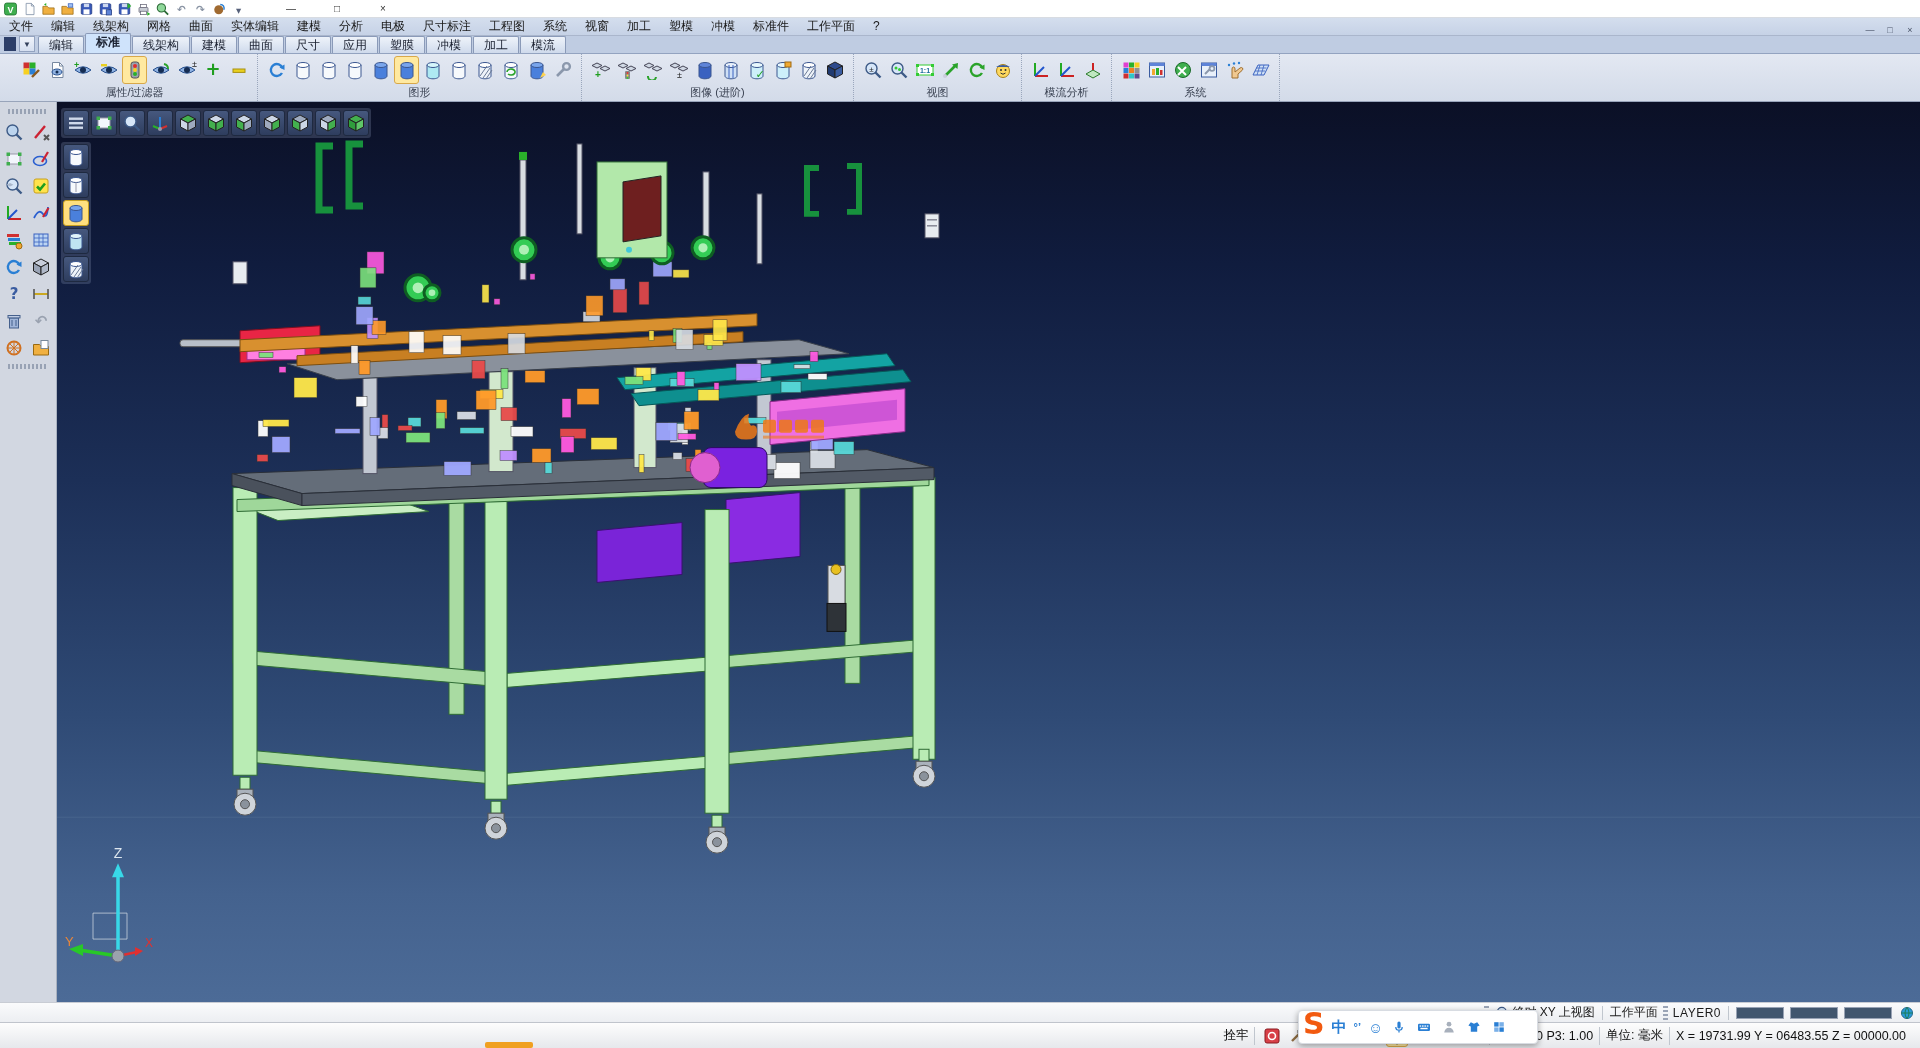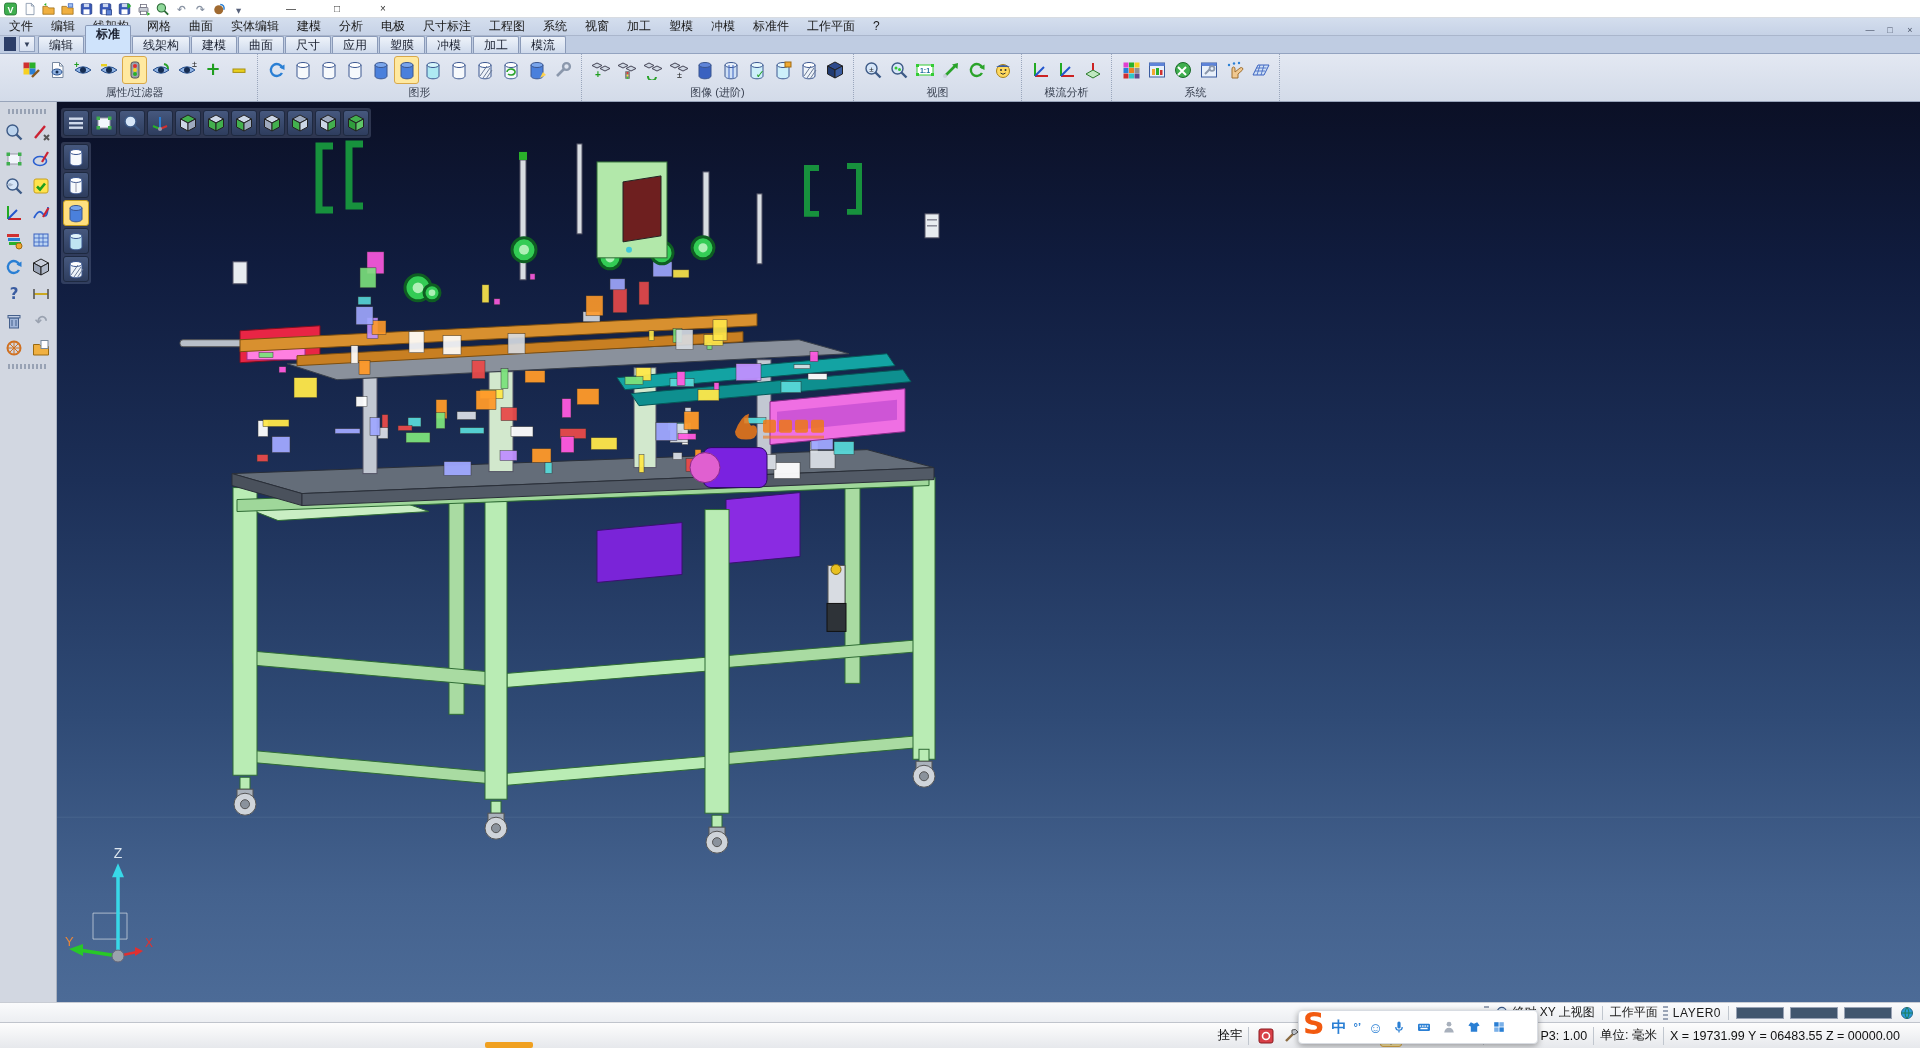--- a/index.html
+++ b/index.html
@@ -18,21 +18,21 @@
   .menubar{height:18px;background:linear-gradient(#d4deee,#c6d2e6);display:flex;align-items:flex-end;border-bottom:1px solid #aab6cc;}
   .menu-item{padding:0 9px;height:18px;line-height:18px;font-size:12px;color:#1a1a1a;cursor:default;}
   .menubar .spring{flex:1;}
   .mdi-ctrl{width:20px;text-align:center;color:#4a5468;font-size:9px;}
 
   
   .tabrow{height:18px;background:#bfcce2;display:flex;align-items:flex-end;padding-left:2px;border-bottom:1px solid #93a3c0;}
   .tab-corner{width:12px;height:14px;background:#2c3e68;margin:0 3px 2px 2px;}
   .tab-dd{width:16px;height:16px;display:flex;align-items:center;justify-content:center;font-size:8px;color:#33405c;border:1px solid #93a3c0;background:linear-gradient(#f0f4fb,#d5dff0);margin:0 3px 1px 0;}
   .tab{height:17px;line-height:16px;padding:0 10px;font-size:12px;border:1px solid #8a9ab8;border-bottom:none;background:linear-gradient(#eef3fa,#cfdaec);margin-right:1px;border-radius:2px 2px 0 0;color:#1a2030;}
-  .tab.active{background:#cfe3fb;font-weight:bold;height:28px;}
+  .tab.active{background:#cfe3fb;font-weight:bold;height:20px;}
 
   
   .ribbon{height:48px;background:linear-gradient(#e3e8f2,#d3dbe9);display:flex;align-items:stretch;border-bottom:1px solid #98a4ba;padding-left:12px;}
   .rgroup{display:flex;flex-direction:column;justify-content:space-between;padding:2px 6px 0 6px;border-right:1px dotted #9aa6bc;}
   .rgroup-icons{display:flex;align-items:center;gap:1px;}
   .rgroup-label{text-align:center;font-size:11px;color:#3a4252;padding:1px 0 2px 0;}
   .icon{display:inline-flex;align-items:center;justify-content:center;width:26px;height:26px;border-radius:3px;border:1px solid transparent;}
   .icon svg{width:20px;height:20px;display:block;}
   .icon.active{background:#ffe9a0;border-color:#d8a84a;}
   .ribbon .icon{width:25px;height:28px;}
@@ -61,21 +61,21 @@
   .layer-name{font-weight:normal;letter-spacing:.5px;}
   .swatch{width:48px;height:12px;border:1px solid #98a2b4;margin-right:6px;}
   .inforow .icon{width:18px;height:18px;}
 
   
   .statusbar{height:26px;background:linear-gradient(#fdfdfd,#e6e8ec);border-top:1px solid #c0c4cc;display:flex;align-items:center;font-size:12.5px;color:#111;}
   .statusbar .spring{flex:1;}
   .sb-sep{width:1px;height:18px;background:#c0c6ce;margin:0 6px;}
   .statusbar .icon{width:22px;height:22px;}
   .sb-text{white-space:nowrap;}
-  .sb-coords{padding-right:20px;white-space:nowrap;}
+  .sb-coords{padding-right:14px;white-space:nowrap;}
 
   
   .ime-panel{position:absolute;left:1298px;top:1010px;width:240px;height:34px;background:#fff;border:1px solid #d8dce2;border-radius:4px;box-shadow:0 2px 6px rgba(0,0,0,.35);display:flex;align-items:center;gap:7px;padding:0 8px 0 4px;z-index:60;}
   .sogou-s{font-size:30px;font-weight:900;color:#f25a10;line-height:26px;margin-top:-6px;font-family:"DejaVu Sans",sans-serif;}
   .ime-g{color:#2a7fd4;font-size:15px;font-weight:bold;}
   .ime-panel .icon{width:18px;height:20px;}
 
   .orange-sliver{position:absolute;left:485px;top:1042px;width:48px;height:6px;background:#f0a020;border-radius:2px;z-index:40;}
 </style>
 </head>

